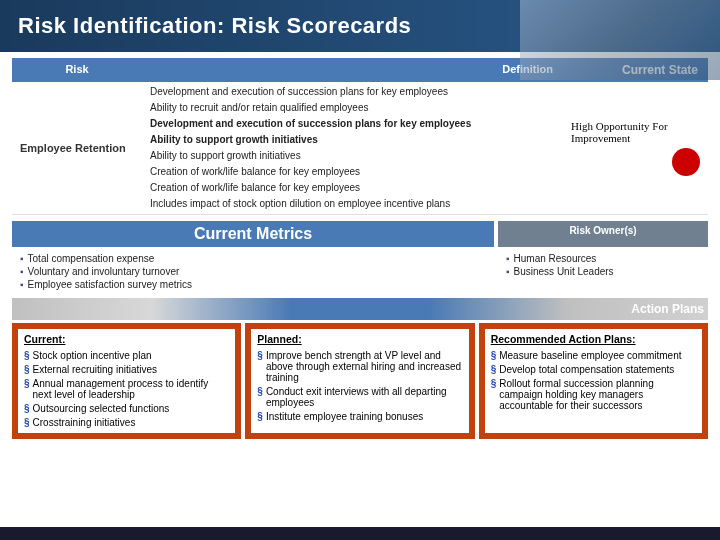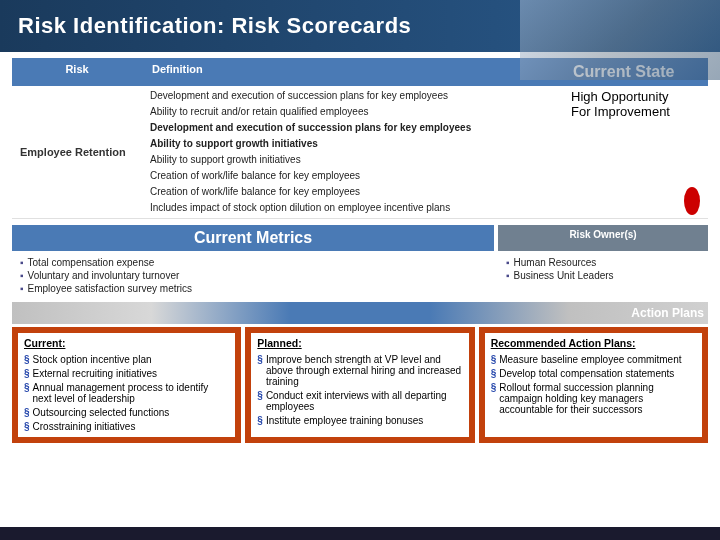--- a/index.html
+++ b/index.html
@@ -54,33 +54,33 @@
       text-align: center;
       width: 130px;
       flex-shrink: 0;
       font-size: 11px;
     }
     .col-definition {
       background: #4a7ab5;
       color: white;
       font-weight: bold;
       padding: 5px 10px;
-      text-align: left;
+      text-align: right;
       flex: 1;
       font-size: 11px;
     }
     .col-current-state {
       background: #4a7ab5;
       color: white;
       font-weight: bold;
       padding: 5px 10px;
-      text-align: left;
+      text-align: right;
       width: 145px;
       flex-shrink: 0;
-      font-size: 16px;
+      font-size: 12px;
     }
     
     .data-row {
       display: flex;
       border-bottom: 1px solid #e0e0e0;
     }
     .risk-cell {
       width: 130px;
       flex-shrink: 0;
       padding: 3px 8px;
@@ -102,24 +102,25 @@
       padding: 1px 0;
     }
     .definition-item.bold {
       font-weight: bold;
     }
     .current-state-cell {
       width: 145px;
       flex-shrink: 0;
       padding: 3px 8px;
       display: flex;
-      flex-direction: row;
+      flex-direction: column;
       align-items: flex-start;
       justify-content: center;
-      font-size: 13px;
+      font-size: 11px;
+      font-family: Liberation Serif, serif;
     }
     .red-circle {
       width: 28px;
       height: 28px;
       background: #cc0000;
       border-radius: 50%;
       margin-top: 4px;
       align-self: flex-end;
     }
     

